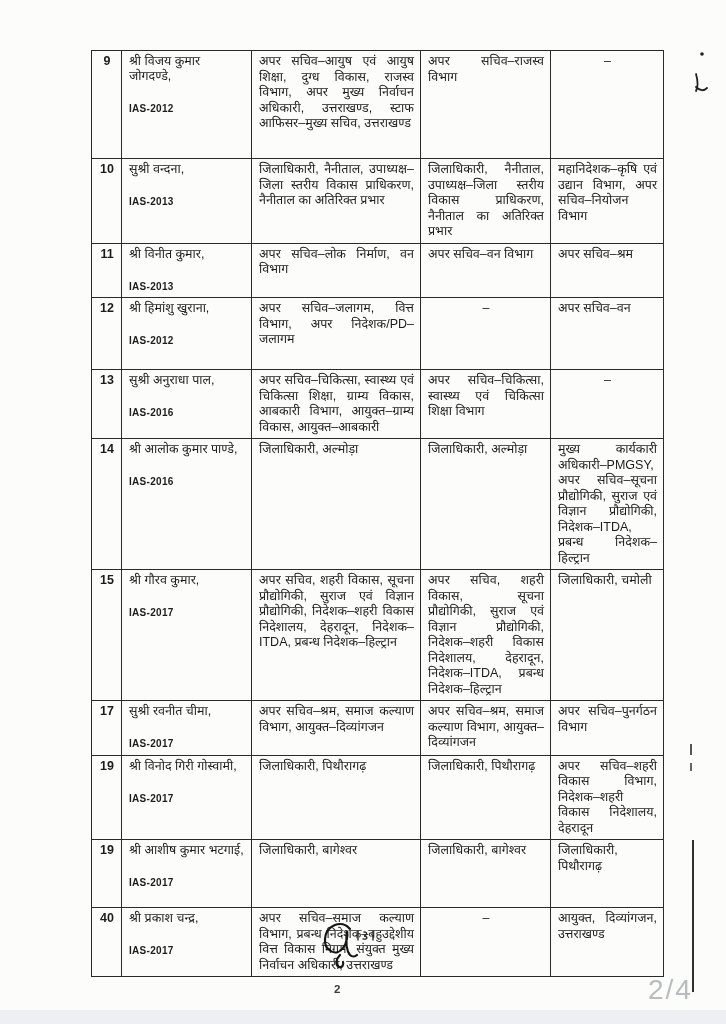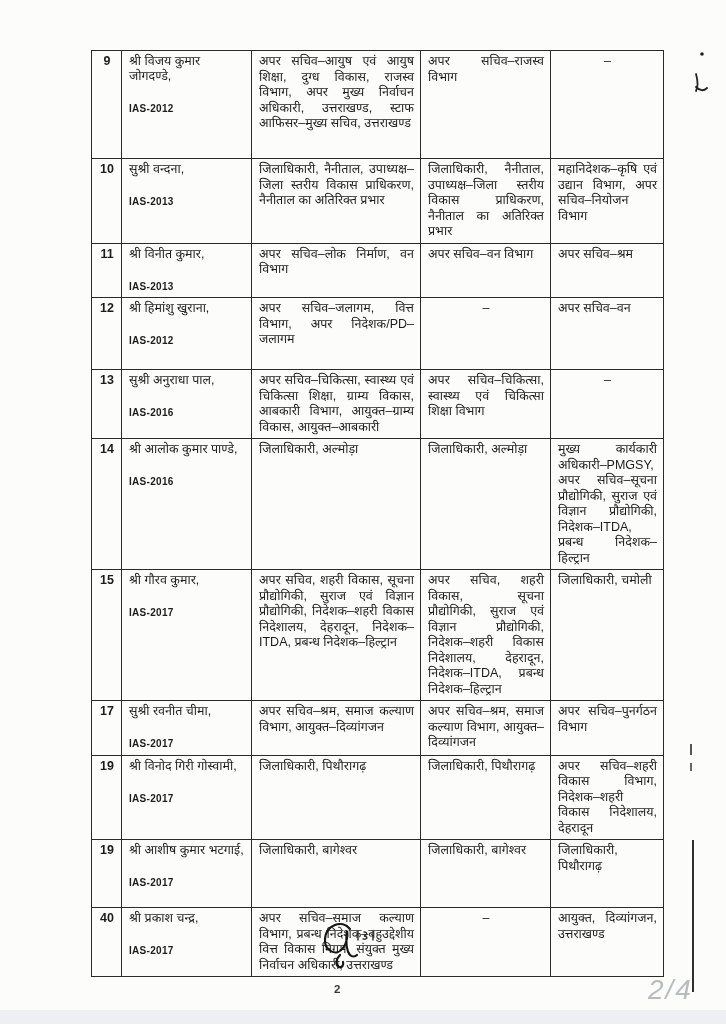--- a/index.html
+++ b/index.html
@@ -44,21 +44,20 @@
   td.c-body{text-align:justify;margin-top:36px;}
   td.c-body.dash{text-align:center;}
   .pagenum{
     position:absolute;left:334px;top:983px;
     font-size:11.5px;font-weight:600;color:#3a3a3a;
   }
   .pager{
     position:absolute;left:648px;top:974px;
     font-size:28px;font-weight:400;letter-spacing:2px;
     color:#b9bcbf;
-    font-style:italic;
   }
   .viewer-strip{
     position:absolute;left:0;bottom:0;width:726px;height:14px;
     background:#edeff3;
   }
   .edge-line{
     position:absolute;left:692px;top:840px;width:2px;height:152px;
     background:#2f2f2f;
   }
   .edge-tick1{position:absolute;left:690px;top:744px;width:2px;height:11px;background:#555;}

